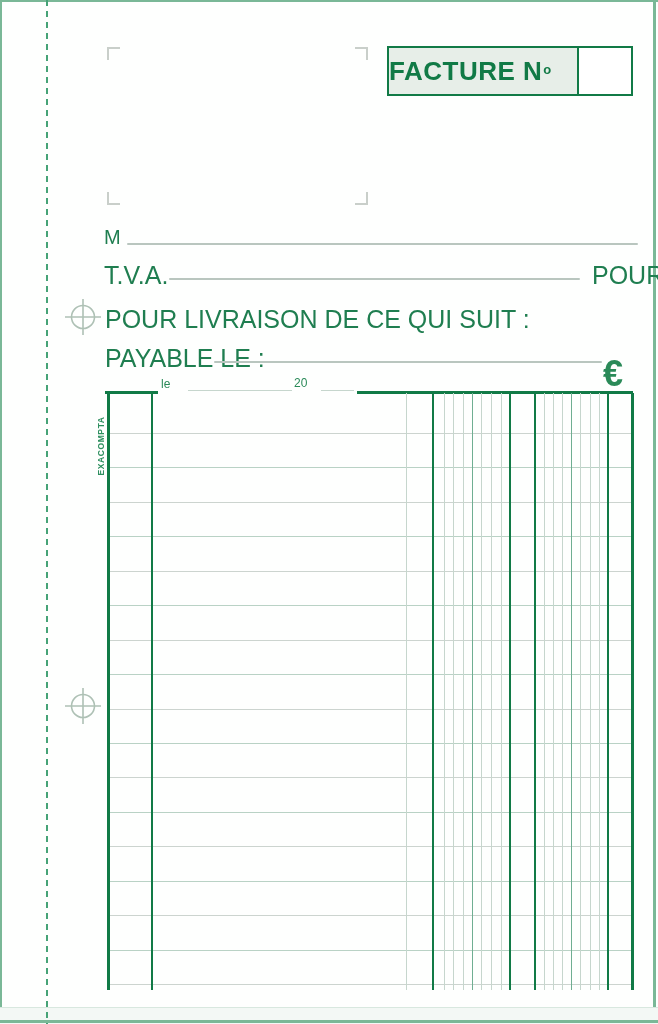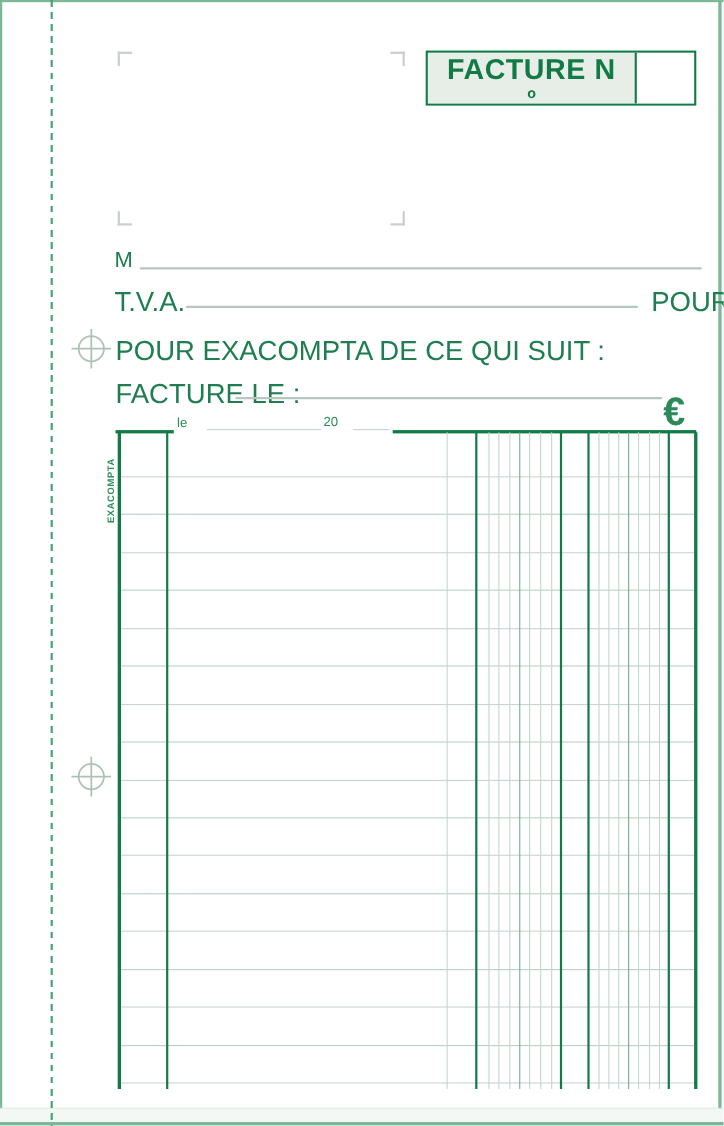--- a/index.html
+++ b/index.html
@@ -37,21 +37,21 @@
     background:repeating-linear-gradient(to bottom,var(--perforation) 0 6px,transparent 6px 11px);
   }
   
   .facture-box{
     left:387px;top:46px;width:246px;height:50px;border:2px solid var(--green_dark);
     box-sizing:border-box;display:flex;
   }
   .facture-title{
     width:188px;background:var(--box_fill);border-right:2px solid var(--green_dark);
     display:flex;align-items:center;justify-content:flex-start;
-    color:var(--green_dark);font-size:26px;font-weight:700;letter-spacing:0.5px;flex-direction:column;
+    color:var(--green_dark);font-size:26px;font-weight:700;letter-spacing:0.5px;
   }
   .facture-title sup{font-size:13px;font-weight:700;margin-left:1px;transform:translateY(-2px);display:inline-block;}
   .facture-number{flex:1;background:#ffffff;}
   
   .cmark{width:11px;height:11px;}
   .cmark.tl{border-left:2px solid var(--mark_gray);border-top:2px solid var(--mark_gray);}
   .cmark.tr{border-right:2px solid var(--mark_gray);border-top:2px solid var(--mark_gray);}
   .cmark.bl{border-left:2px solid var(--mark_gray);border-bottom:2px solid var(--mark_gray);}
   .cmark.br{border-right:2px solid var(--mark_gray);border-bottom:2px solid var(--mark_gray);}
   
@@ -109,23 +109,23 @@
   <div class="abs lbl" style="left:104px;top:261px;">T.V.A.</div>
   <div class="abs fill-line" style="left:169px;top:278px;width:411px;"></div>
   <div class="abs lbl" style="left:592px;top:261px;">POUR</div>
 
   <svg class="abs" style="left:61px;top:295px;" width="44" height="44">
     <circle cx="22" cy="22" r="11.5" fill="none" stroke="var(--reg_mark)" stroke-width="1.6"></circle>
     <line x1="4" y1="22" x2="40" y2="22" stroke="var(--reg_mark)" stroke-width="1.6"></line>
     <line x1="22" y1="4" x2="22" y2="40" stroke="var(--reg_mark)" stroke-width="1.6"></line>
   </svg>
 
-  <div class="abs lbl" style="left:105px;top:305px;">POUR EXACOMPTA DE CE QUI SUIT :</div>
+  <div class="abs lbl" style="left:105px;top:305px;">POUR LIVRAISON DE CE QUI SUIT :</div>
 
-  <div class="abs lbl" style="left:105px;top:344px;">FACTURE LE :</div>
+  <div class="abs lbl" style="left:105px;top:344px;">PAYABLE LE :</div>
   <div class="abs fill-line" style="left:214px;top:361px;width:388px;height:1.5px;"></div>
 
   <div class="abs euro" style="left:603px;top:356px;">€</div>
 
   <svg class="abs" style="left:61px;top:684px;" width="44" height="44">
     <circle cx="22" cy="22" r="11.5" fill="none" stroke="var(--reg_mark)" stroke-width="1.6"></circle>
     <line x1="4" y1="22" x2="40" y2="22" stroke="var(--reg_mark)" stroke-width="1.6"></line>
     <line x1="22" y1="4" x2="22" y2="40" stroke="var(--reg_mark)" stroke-width="1.6"></line>
   </svg>
 

